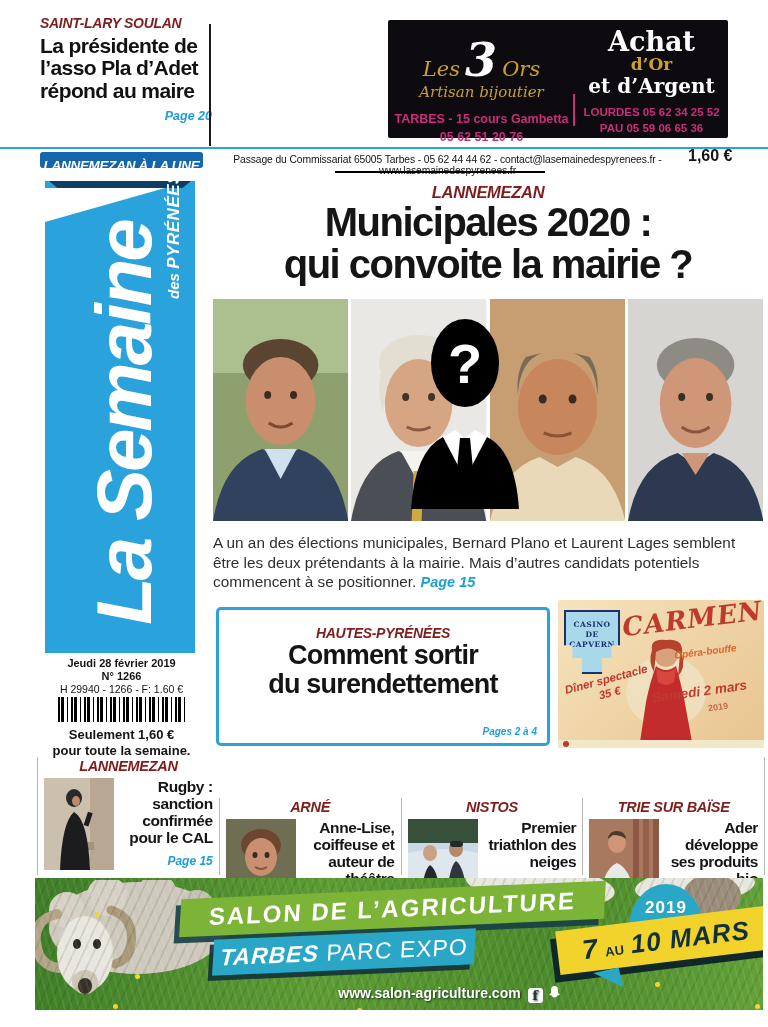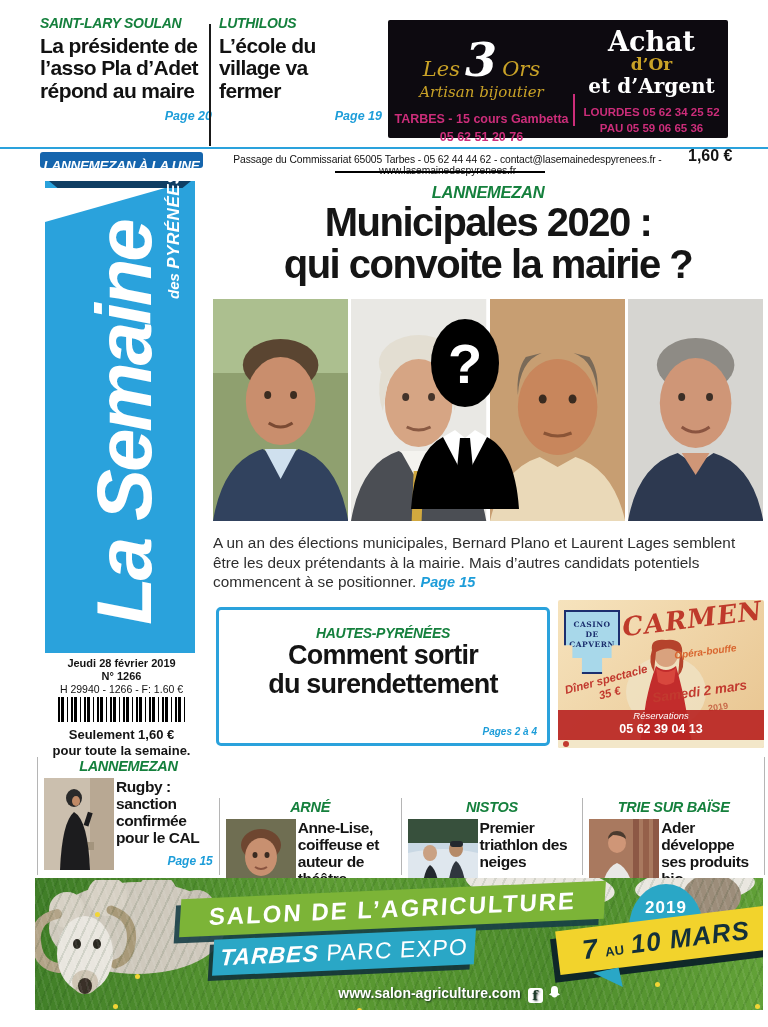--- a/index.html
+++ b/index.html
@@ -1,21 +1,21 @@
 <!DOCTYPE html>
 <html><head>
 <meta charset="utf-8">
 <style>
   html,body{margin:0;padding:0;background:#fff;}
   .page{position:relative;width:768px;height:1027px;background:#fff;overflow:hidden;
         font-family:"Liberation Sans",sans-serif;color:#141414;}
   .abs{position:absolute;}
 
   
-  .kicker{color:#15803d;font-style:italic;font-weight:800;letter-spacing:-0.3px;}
+  .kicker{color:#7f1d1d;font-style:italic;font-weight:800;letter-spacing:-0.3px;}
   .pageref{color:#1d9dd9;font-style:italic;font-weight:800;}
   .ts{top:14px;}
   .ts .kicker{font-size:14px;}
   .ts .title{font-size:21px;font-weight:800;line-height:1.06;letter-spacing:-0.6px;margin-top:3px;color:#121212;}
   .ts .pageref{display:block;text-align:right;font-size:12.5px;margin-top:7px;}
   .tdiv{left:209px;top:24px;width:2px;height:122px;background:#1a1a1a;}
 
   
   .jad{left:388px;top:20px;width:340px;height:118px;background:#0d0a10;border-radius:2px;display:flex;color:#fff;}
   .jad-left{width:55%;text-align:center;padding-top:17px;box-sizing:border-box;}
@@ -103,21 +103,21 @@
   .cres .r2{font-weight:800;font-size:12.5px;line-height:15px;}
   .cfine{position:absolute;left:0;right:0;bottom:0;height:8px;background:#f3e7c9;}
   .cdot{position:absolute;left:5px;bottom:1px;width:6px;height:6px;border-radius:50%;background:#c23a2f;}
 
   
   .brow{left:37px;top:757px;width:726px;height:118px;display:flex;
         border-left:1px solid #b5b5b5;border-right:1px solid #b5b5b5;}
   .bcol{flex:1 1 0;padding:0 6px;position:relative;box-sizing:border-box;}
   .bcol + .bcol{border-left:1px solid #b5b5b5;margin-top:41px;}
   .bcol .kicker{display:block;text-align:center;font-size:14.5px;margin:1px 0 4px 0;}
-  .bbody{display:flex;gap:2px;height:92px;}
+  .bbody{display:flex;gap:2px;height:92px;text-align:right;}
   .bbody svg{width:70px;height:92px;flex:none;}
   .btxt{flex:1;position:relative;}
   .btitle{font-size:15.5px;font-weight:800;line-height:1.1;letter-spacing:-0.4px;color:#151515;}
   .btxt .pageref{position:absolute;right:0;bottom:2px;font-size:12px;}
 
   
   .salon{left:35px;top:878px;width:728px;height:132px;overflow:hidden;
          background:linear-gradient(100deg,#3f7d27,#5d9c33 40%,#4c8a2b 70%,#63a238);}
   .grass{position:absolute;inset:0;
          background:repeating-linear-gradient(75deg,rgba(255,255,255,0.07) 0 2px,transparent 2px 7px),
@@ -162,25 +162,20 @@
 <div class="page">
 
   <div class="abs ts" style="left:40px;width:172px;">
     <span class="kicker">SAINT-LARY SOULAN</span>
     <div class="title">La présidente de l’asso Pla d’Adet répond au maire</div>
     <span class="pageref">Page 20</span>
   </div>
 
   <div class="abs tdiv"></div>
 
-  <div class="abs ts" style="left:219px;width:163px;">
-    <span class="kicker">LUTHILOUS</span>
-    <div class="title" style="width:118px;">L’école du village va fermer</div>
-    <span class="pageref">Page 19</span>
-  </div>
 
   <div class="abs jad">
     <div class="jad-left">
       <div class="jad-brand">
         <span class="pre">Les</span>
         <span class="num">3</span>
         <span class="post">Ors</span>
       </div>
       <div class="jad-sub">Artisan bijoutier</div>
       <div class="jad-mag">
@@ -308,24 +303,20 @@
       <path d="M36 30 Q46 38 56 30 L54 44 Q46 50 38 44 Z" fill="#d8473d"></path>
     </svg>
     <div class="ctitle">CARMEN</div>
     <div class="csub">Opéra-bouffe</div>
     <div class="cdiner">
       <div>Dîner spectacle</div>
       <div>35 €</div>
     </div>
     <div class="cdate">Samedi 2 mars</div>
     <div class="cyear">2019</div>
-    <div class="cres">
-      <div class="r1">Réservations</div>
-      <div class="r2">05 62 39 04 13</div>
-    </div>
     <div class="cfine">
         <div class="cdot"></div>
       </div>
   </div>
 
   <div class="abs brow">
 
     <div class="bcol">
       <span class="kicker">LANNEMEZAN</span>
       <div class="bbody">

